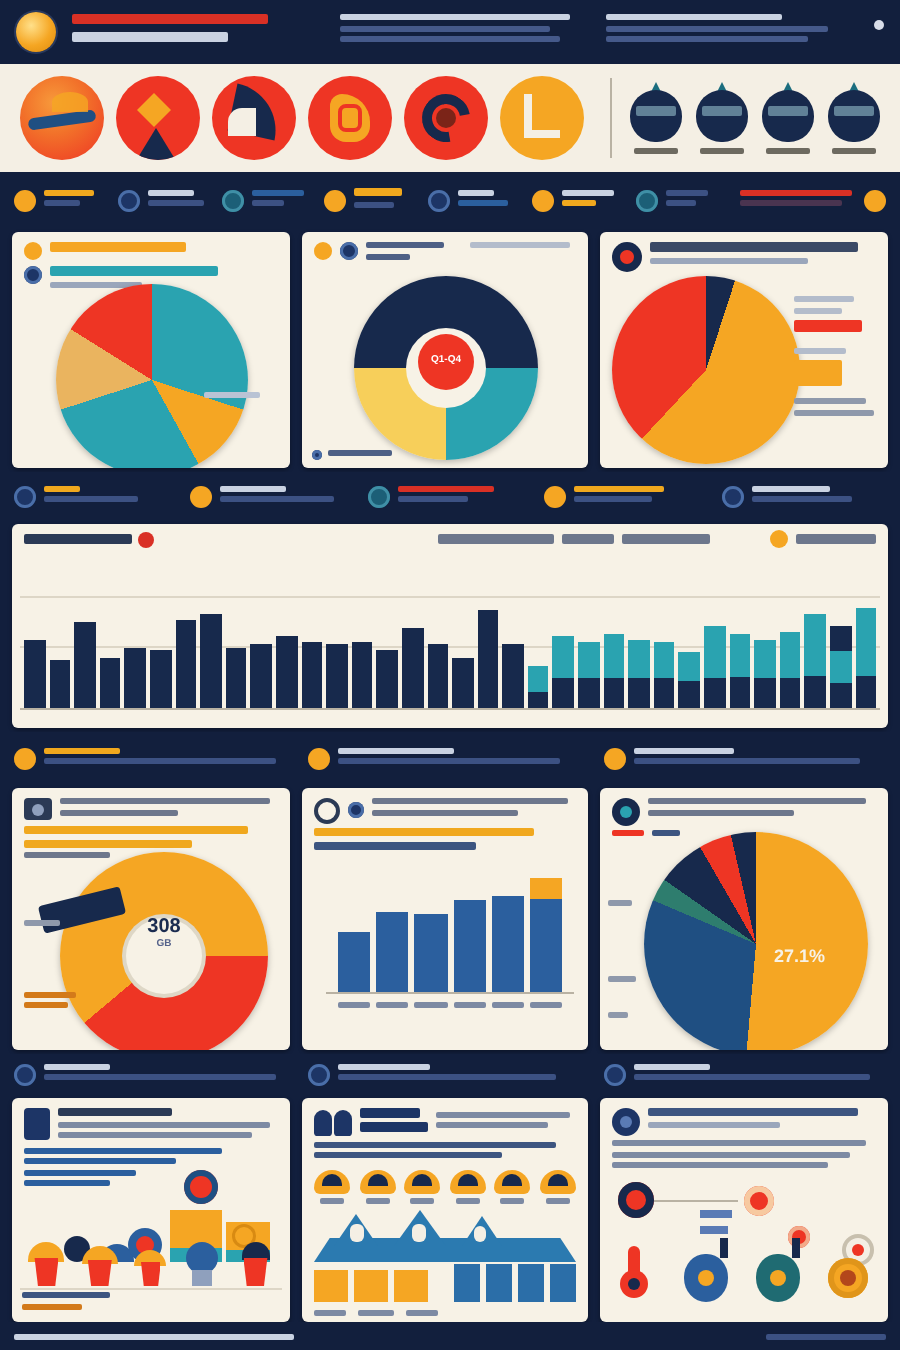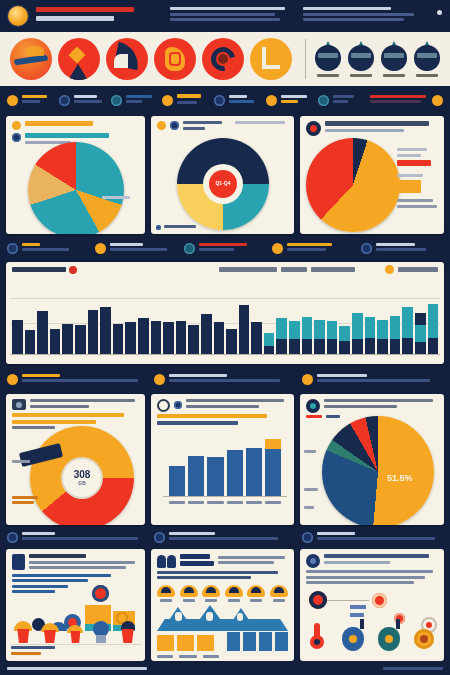--- a/index.html
+++ b/index.html
@@ -51,21 +51,21 @@
   .mb-teal { background: #1c5f77; box-shadow: inset 0 0 0 1.5px #3f8fa6; }
   .mb-navy { background: #1d3566; box-shadow: inset 0 0 0 1.5px #4a6ea8; }
 
   
   .card { position: absolute; background: #f7f2e6; border-radius: 3px; box-shadow: 0 1px 2px rgba(0,0,0,.35); overflow: hidden; }
   .card-head { padding: 5px 6px 2px; }
   .card-head .row { display: flex; gap: 4px; align-items: flex-start; }
 
   
   .pie { border-radius: 50%; position: relative; }
-  .donut-hole { position: absolute; border-radius: 50%; background: #f7f2e6; left: 50%; top: 50%; transform: translate(-50%,-50%); display: flex; align-items: center; justify-content: center; }
+  .donut-hole { position: absolute; border-radius: 50%; background: #f7f2e6; left: 50%; top: 50%; transform: translate(-50%,-50%); display: flex; align-items: flex-start; justify-content: center; }
   .center-pill { font-weight: bold; color: #1b2c50; text-align: center; line-height: 1.05; }
 
   
   .bars { display: flex; align-items: flex-end; gap: 2px; }
   .bar { flex: 1 1 0; border-radius: 0; }
   .axis-x { height: 1px; background: #b9b2a3; }
 
   .legend-row { display: flex; align-items: center; gap: 3px; margin-bottom: 3px; }
   .sw { width: 13px; height: 5px; border-radius: 1px; flex: 0 0 auto; }
 
@@ -525,21 +525,21 @@
     </div>
     <div class="pie" style="width:112px;height:112px;position:absolute;left:22px;top:22px;
                 background: conic-gradient(from 0deg,
                   #f5a623 0deg 185deg,
                   #1f4f82 185deg 293deg,
                   #2e7d6e 293deg 305deg,
                   #17294c 305deg 330deg,
                   #ee3524 330deg 347deg,
                   #17294c 347deg 360deg);
                 box-shadow: 0 1px 3px rgba(0,0,0,.25);">
-      <span class="center-pill" style="position:absolute;left:58%;top:52%;font-size:9px;color:#f7f2e6">51.5%</span>
+      <span class="center-pill" style="position:absolute;left:58%;top:52%;font-size:9px;color:#f7f2e6">27.1%</span>
     </div>
     <span class="ft" style="position:absolute;left:4px;top:56px;width:12px;background:#8f99ab"></span>
     <span class="ft" style="position:absolute;left:4px;top:94px;width:14px;background:#8f99ab"></span>
     <span class="ft" style="position:absolute;left:4px;top:112px;width:10px;background:#8f99ab"></span>
   </div>
 
   <div class="strip" style="top:527px;height:20px">
     <div class="cell">
         <div class="mini-badge mb-navy"></div>
         <div class="txt">

